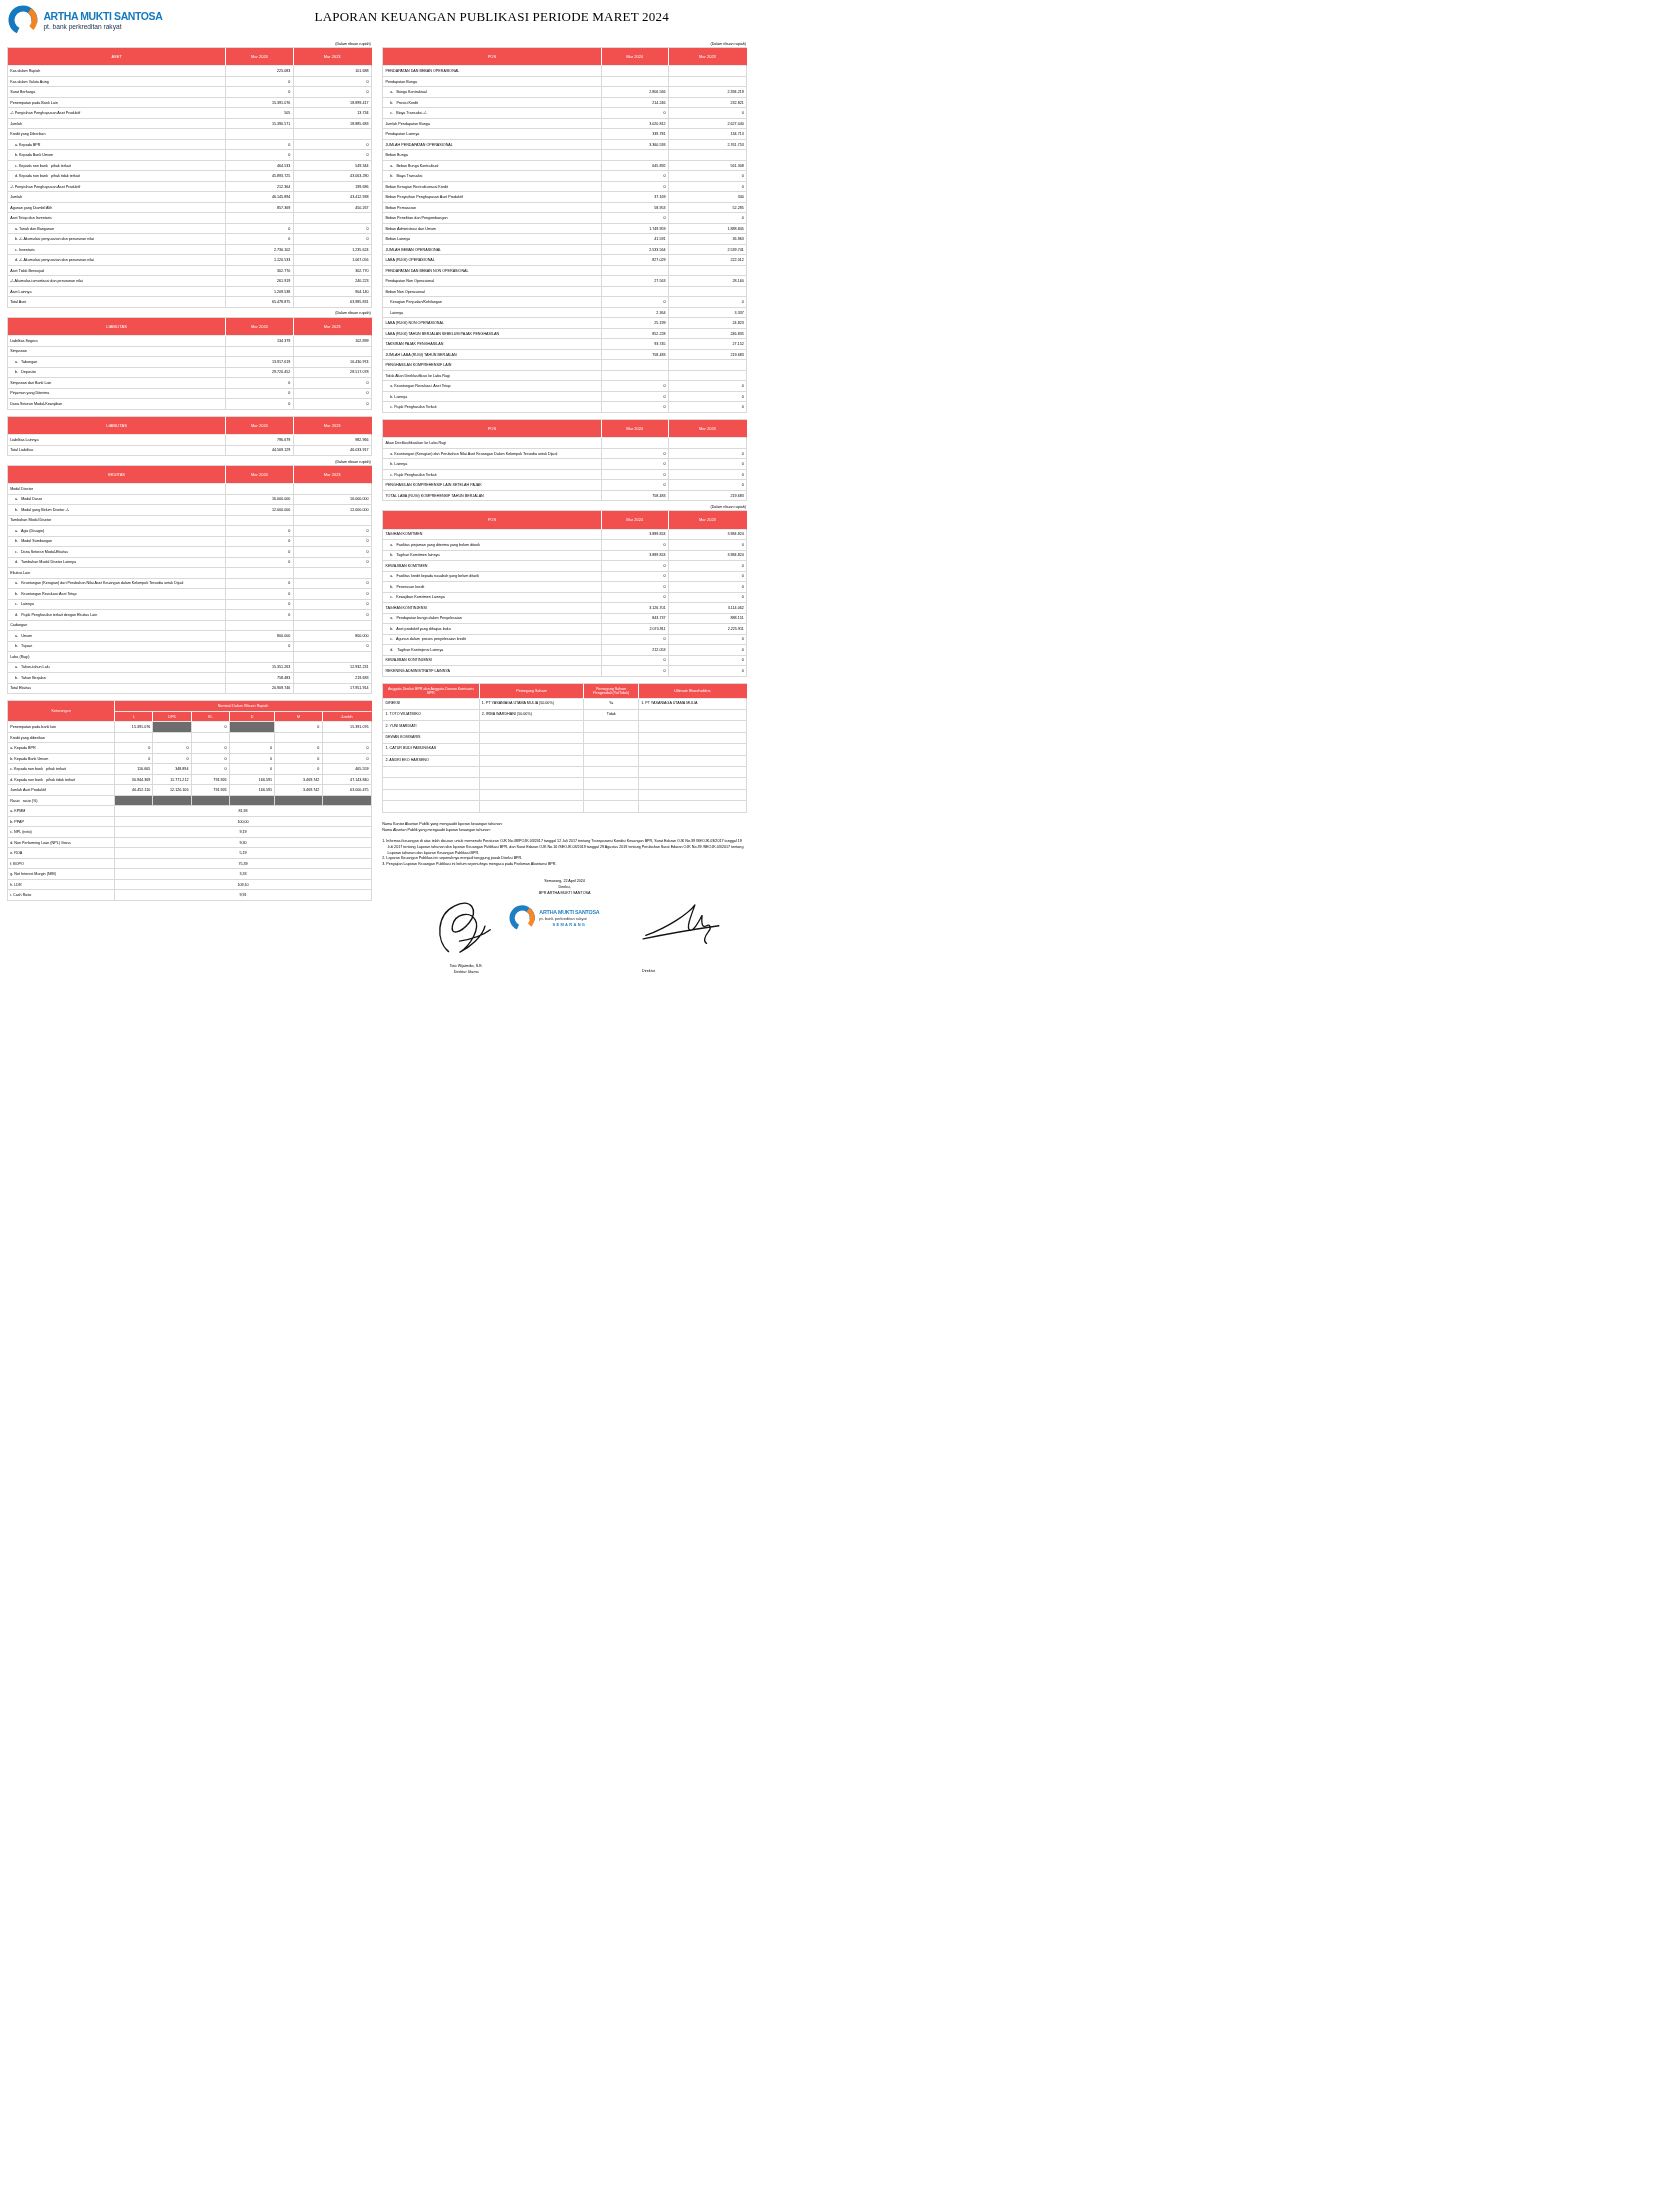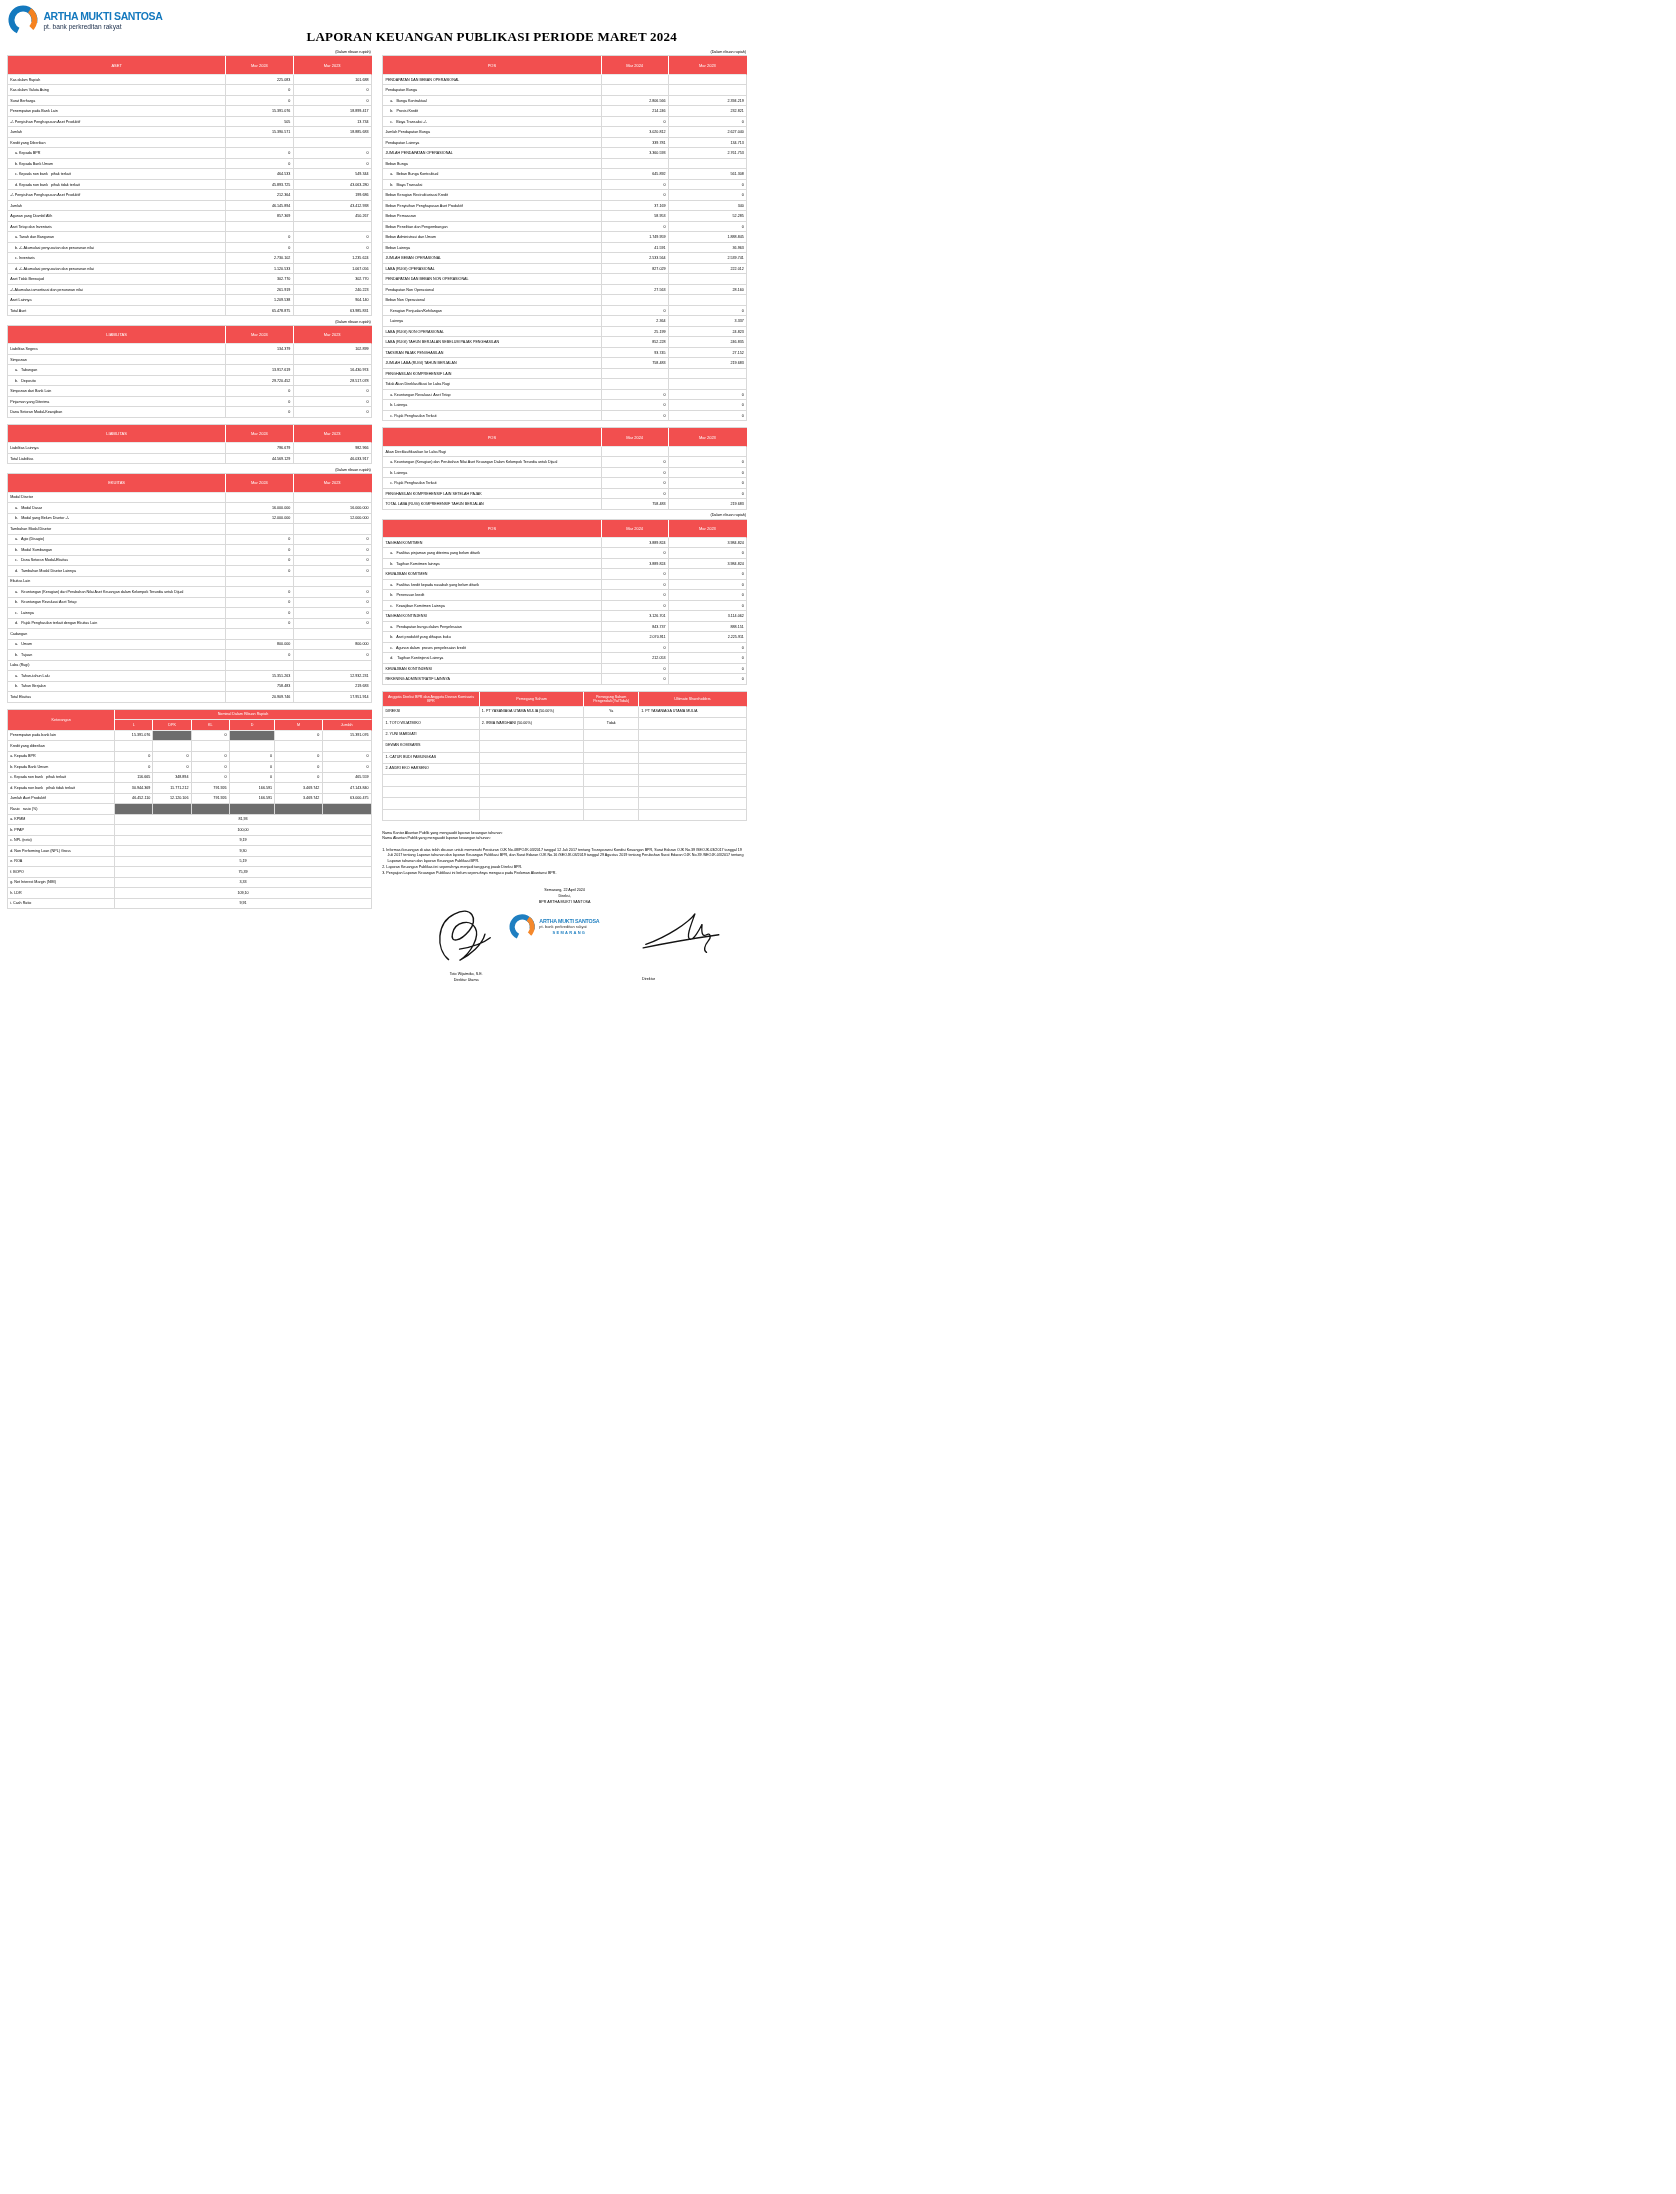--- a/index.html
+++ b/index.html
@@ -3,21 +3,21 @@
 <meta charset="utf-8">
 <style>
   html,body{margin:0;padding:0;background:#fff;color:#000;font-family:"Liberation Sans",sans-serif;}
   .page{width:754px;padding:4.4px 7px 8.8px 7px;box-sizing:border-box;}
   
   .doc-header{display:flex;align-items:flex-start;}
   .logo-block{display:flex;gap:4.4px;width:31%;align-items:center;}
   .logo-mark{width:32px;height:32px;flex:0 0 auto;}
   .logo-text .l1{color:#1479be;font-weight:bold;font-size:10.5px;letter-spacing:-0.4px;line-height:1.05;}
   .logo-text .l2{color:#1c2e4a;font-size:6.6px;margin-top:0.9px;}
-  .doc-title{flex:1;text-align:center;font-family:"Liberation Serif",serif;font-weight:bold;font-size:13px;padding-top:4.4px;letter-spacing:0.2px;margin-top:20px;}
+  .doc-title{flex:1;text-align:center;font-family:"Liberation Serif",serif;font-weight:normal;font-size:13px;padding-top:4.4px;letter-spacing:0.2px;}
   
   .cols{display:flex;gap:10.5px;align-items:flex-start;margin-top:1.8px;}
   .col{flex:1;min-width:0;}
   .unit-note{text-align:right;font-size:3.7px;margin:3.5px 0.9px 1.3px 0;}
   
   table{width:100%;border-collapse:separate;border-spacing:0;table-layout:fixed;border-left:0.7px solid #d9d9d9;border-top:0.7px solid #d9d9d9;}
   th,td{border-right:0.7px solid #d9d9d9;border-bottom:1.1px solid #d9d9d9;font-size:3.7px;padding:1.3px 2.2px;vertical-align:middle;box-sizing:border-box;word-wrap:break-word;}
   th{background:#f24f4f;color:#fff;font-weight:normal;text-align:center;border-right:0.9px solid #fff;border-bottom:1.1px solid #e9e9e9;}
   th:last-child{border-right:0.7px solid #f24f4f;}
   .t3 th{height:18.4px;font-size:4px;}

